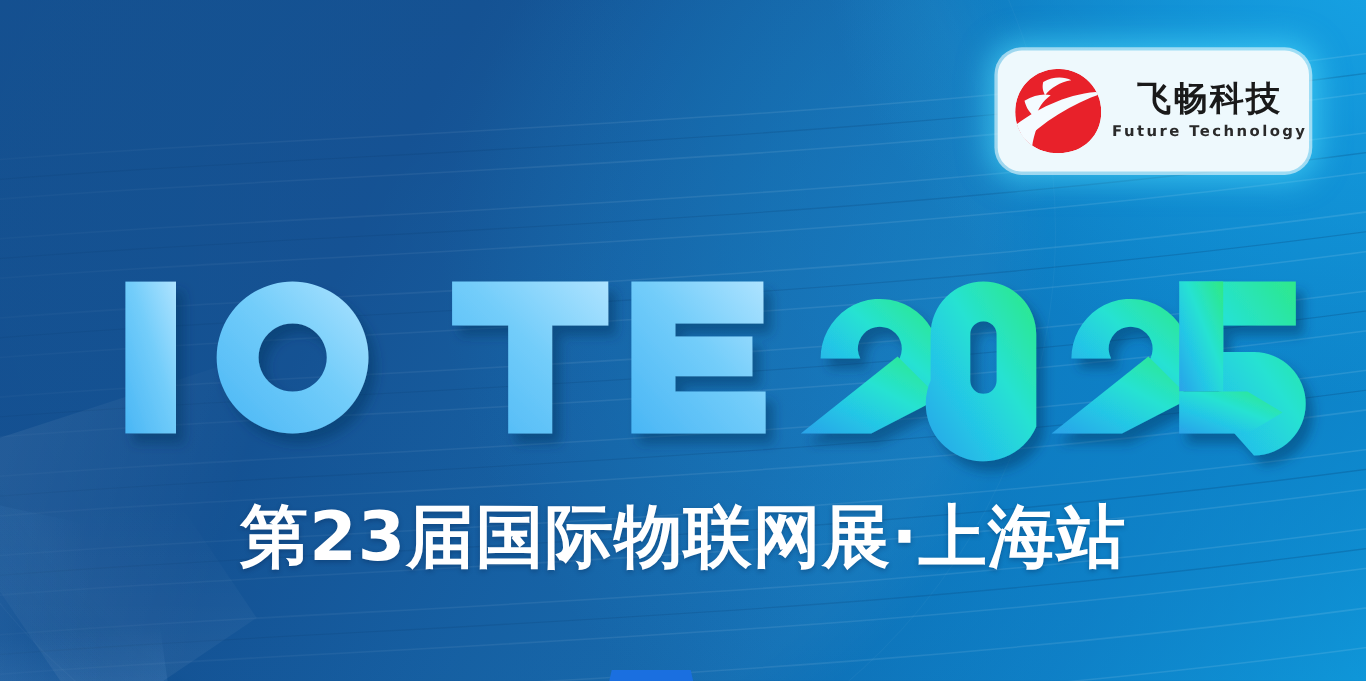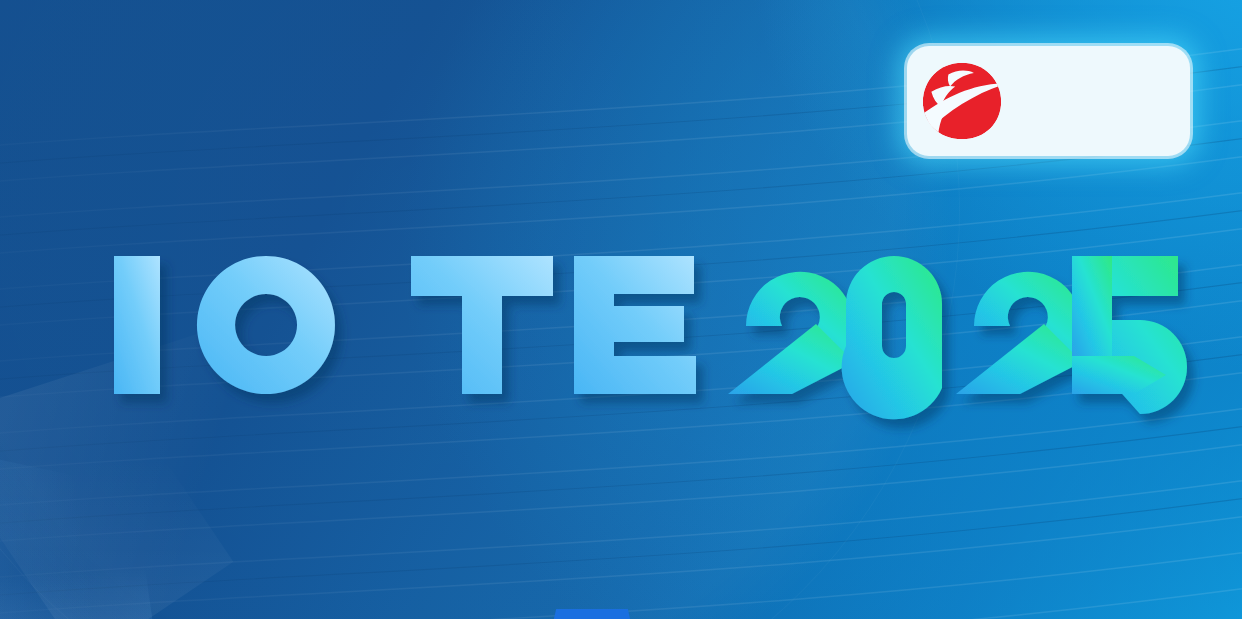--- a/index.html
+++ b/index.html
@@ -194,20 +194,24 @@
         <path d="M-6 70 C 26 44, 62 26, 104 26 C 70 36, 36 56, 8 84 Z" fill="#f4fbff"></path>
 
         <path d="M14 36 C 24 30, 34 28, 42 30 C 34 36, 28 44, 26 54 C 20 50, 16 44, 14 36 Z" fill="#f4fbff"></path>
 
         <path d="M34 16 C 44 10, 56 10, 64 14 C 52 16, 42 22, 36 30 C 33 25, 33 20, 34 16 Z" fill="#f4fbff"></path>
 
         <path d="M6 78 C 14 62, 26 50, 38 44 C 30 56, 24 70, 22 86 C 15 85, 10 82, 6 78 Z" fill="#f4fbff"></path>
       </g>
     </svg>
 
+    <div id="logo-text-block">
+      <div id="logo-cn">飞畅科技</div>
+      <div id="logo-en">Future Technology</div>
+    </div>
   </div>
 
   <div id="wordmark">
     <svg viewBox="0 0 1000 172" aria-hidden="true">
       <defs>
         <linearGradient id="gIote" x1="0" y1="1" x2="1" y2="0">
           <stop offset="0%" stop-color="#49b6f5"></stop>
           <stop offset="55%" stop-color="#73cdfa"></stop>
           <stop offset="100%" stop-color="#aee3ff"></stop>
         </linearGradient>
@@ -257,14 +261,15 @@
                  A 47 47 0 0 1 1034 176
                  L 1034 176 L 1002 140
                  A 11 11 0 0 0 1002 118
                  L 1002 118 Z"></path>
         <path d="M966 18 H 1006 V 118 H 966 Z"></path>
         <path d="M966 118 H 1028 L 1060 137 L 1028 156 H 966 Z"></path>
       </g>
     </svg>
   </div>
 
+  <div id="subtitle">第23届国际物联网展·上海站</div>
 
 </div>
 
 </body></html>

